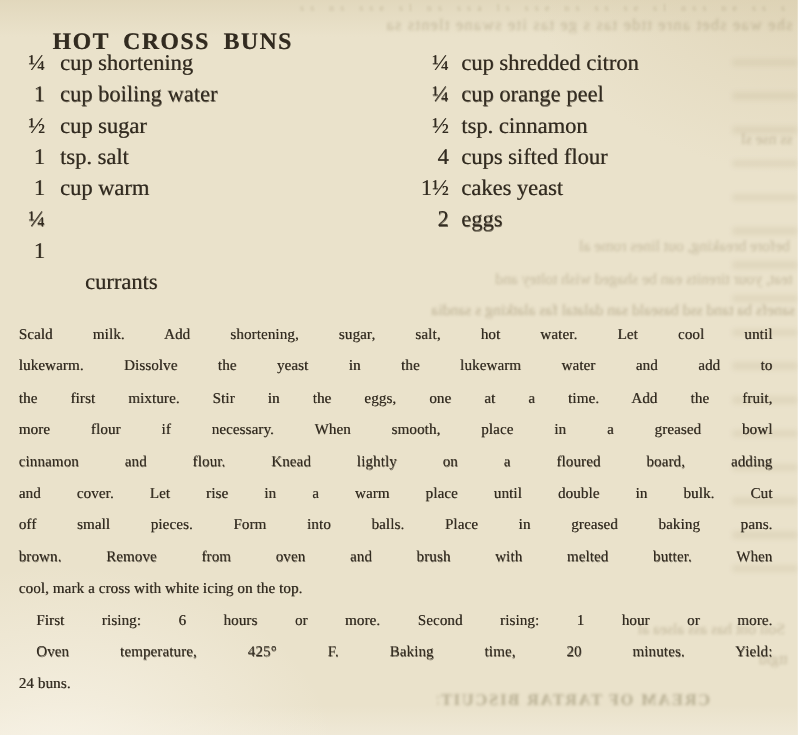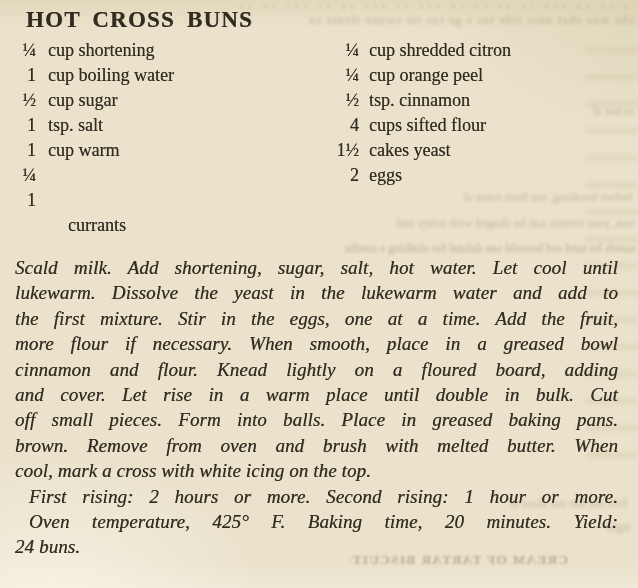--- a/index.html
+++ b/index.html
@@ -15,42 +15,42 @@
       radial-gradient(55% 42% at 8% 103%, rgba(247,242,229,.95), rgba(247,242,229,0) 62%),
       radial-gradient(70% 55% at 104% -6%, rgba(219,207,176,.75), rgba(219,207,176,0) 55%),
       linear-gradient(180deg, rgba(220,209,179,.6), rgba(220,209,179,0) 5%),
       linear-gradient(0deg, rgba(244,239,226,.5), rgba(244,239,226,0) 4%),
       var(--paper);
   }
   .ink { color: var(--ink); text-shadow: 0.35px 0.2px 0 rgba(50,43,32,.65); }
 
   
   .title {
-    position: absolute; left: 26px; top: 7px; margin: 0;
-    font-size: 23px; font-weight: 700; letter-spacing: 1.2px;
+    position: absolute; left: 26px; top: 7px; margin: 16px;
+    font-size: 19px; font-weight: 700; letter-spacing: 1.2px;
     word-spacing: 5px; white-space: nowrap;
   }
 
   
   .cols { position: absolute; top: 38px; left: 0; right: 0; }
   .col { position: absolute; top: 0; }
   .col.left  { left: 8px;   width: 292px; }
   .col.right { left: 303px; width: 332px; }
   .ing-row { display: flex; line-height: 25px; font-size: 18px; }
   .qty { display: inline-block; text-align: right; flex: none; }
   .col.left  .qty { width: 28px; margin-right: 12px; }
   .col.right .qty { width: 56px; margin-right: 10px; }
   .ing { white-space: nowrap; text-align: right; }
   .ing-row.cont .ing { padding-left: 20px; }
 
   
   .method { position: absolute; top: 255px; left: 15px; right: 20px; }
   .mline {
-    font-size: 19px; line-height: 25.4px; letter-spacing: .1px;
-    text-align: left; white-space: normal; font-style: italic;
+    font-size: 12px; line-height: 25.4px; letter-spacing: .1px;
+    text-align: left; white-space: normal;
   }
   .mline.just { text-align: justify; text-align-last: justify; }
   .mline.ind  { text-indent: 14px; }
 
   
   .artifacts { position: absolute; inset: 0; pointer-events: none; }
   .ghost-strip {
     position: absolute; right: 0; top: 38px; width: 52px; height: 425px;
     background:
       repeating-linear-gradient(180deg,
@@ -167,18 +167,18 @@
 
   <div class="mline ink just">Scald milk. Add shortening, sugar, salt, hot water. Let cool until</div>
       <div class="mline ink just">lukewarm. Dissolve the yeast in the lukewarm water and add to</div>
       <div class="mline ink just">the first mixture. Stir in the eggs, one at a time. Add the fruit,</div>
       <div class="mline ink just">more flour if necessary. When smooth, place in a greased bowl</div>
       <div class="mline ink just">cinnamon and flour. Knead lightly on a floured board, adding</div>
       <div class="mline ink just">and cover. Let rise in a warm place until double in bulk. Cut</div>
       <div class="mline ink just">off small pieces. Form into balls. Place in greased baking pans.</div>
       <div class="mline ink just">brown. Remove from oven and brush with melted butter. When</div>
       <div class="mline ink">cool, mark a cross with white icing on the top.</div>
-      <div class="mline ink ind just">First rising: 2 hours or more. Second rising: 1 hour or more.</div>
+      <div class="mline ink ind just">First rising: 6 hours or more. Second rising: 1 hour or more.</div>
       <div class="mline ink ind just">Oven temperature, 425° F. Baking time, 20 minutes. Yield:</div>
       <div class="mline ink">24 buns.</div>
     </div>
 
 </div>
 
 </body></html>

